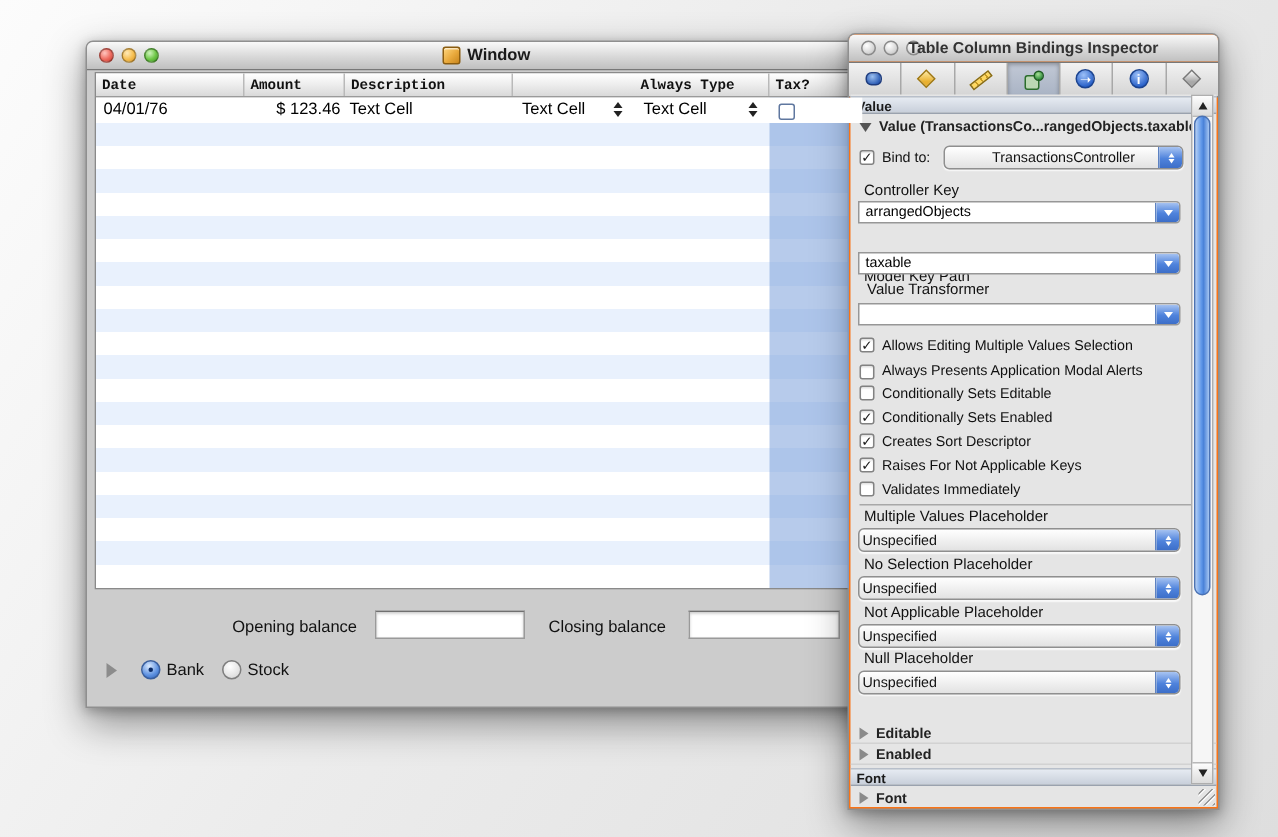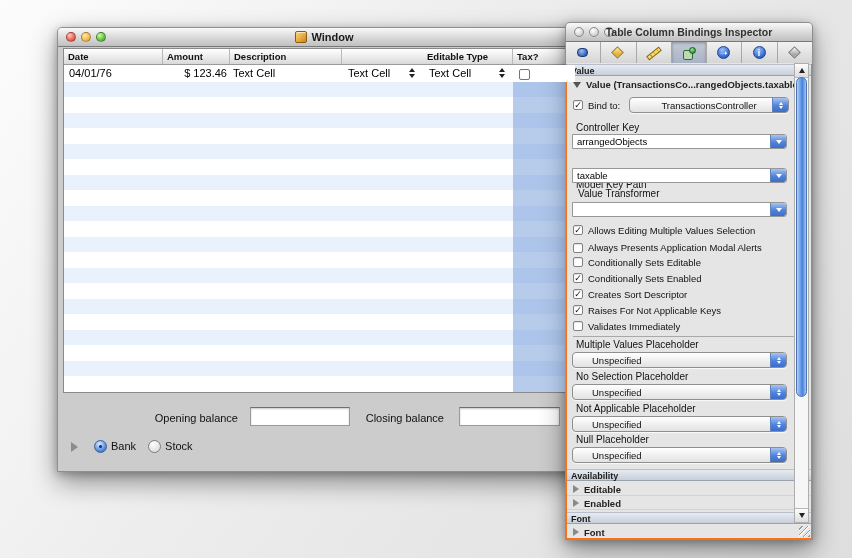--- a/index.html
+++ b/index.html
@@ -35,21 +35,21 @@
   .win-icon{width:12px;height:12px;border-radius:2px;border:1px solid #8a5c10;
     background:linear-gradient(135deg,#ffd67e,#e8a93c 55%,#c9861e);box-sizing:border-box;
     box-shadow:inset 0 1px 0 rgba(255,255,255,.6);}
   .grip{position:absolute;right:2px;bottom:2px;width:11px;height:11px;
     background:repeating-linear-gradient(135deg,transparent 0 2px,#9a9a9a 2px 3px,rgba(255,255,255,.7) 3px 4px);}
   
   .table-frame{position:absolute;left:5px;top:20px;width:513px;height:345px;
     background:#fff;border:1px solid #8a8a8a;box-sizing:border-box;}
   .table-header{height:16px;display:flex;box-sizing:border-box;
     background:linear-gradient(#ffffff,#efefef 45%,#d9d9d9);
-    border-bottom:1px solid #9a9a9a;font-size:9.5px;font-weight:bold;color:#111;}
+    border-bottom:1px solid #9a9a9a;font-size:9.5px;font-weight:bold;color:#111;font-family:Liberation Mono, monospace;}
   .th{box-sizing:border-box;border-right:1px solid #b9b9b9;padding:2px 0 0 4px;
     white-space:nowrap;overflow:hidden;}
   .table-body{position:absolute;left:0;right:0;top:16px;bottom:0;overflow:hidden;}
   .row1{position:relative;height:17px;display:flex;background:#fff;font-size:11px;color:#000;z-index:2;}
   .cell{box-sizing:border-box;padding-top:2px;white-space:nowrap;overflow:hidden;position:relative;}
   .stripes{position:absolute;left:0;right:0;top:17px;bottom:0;
     background:repeating-linear-gradient(to bottom,#e9f1fd 0px,#e9f1fd 15.5px,#ffffff 15.5px,#ffffff 31px);}
   .tax-overlay{position:absolute;left:449px;width:53px;top:0;bottom:0;
     background:rgba(124,160,219,.55);z-index:1;}
   .stepper{position:absolute;right:7px;top:3px;width:7px;}
@@ -62,21 +62,21 @@
   
   .flabel{position:absolute;font-size:11px;color:#111;text-align:right;width:120px;}
   .tfield{position:absolute;height:19px;background:#fff;border:1px solid #9a9a9a;border-top-color:#707070;
     box-shadow:inset 0 1px 2px rgba(0,0,0,.22);box-sizing:border-box;font-size:11px;padding:2px 4px;}
   .disc-tri{width:0;height:0;border-top:5px solid transparent;border-bottom:5px solid transparent;border-left:7px solid #8c8c8c;}
   .radio{width:13px;height:13px;border-radius:50%;box-sizing:border-box;border:1px solid #7e7e7e;
     background:radial-gradient(circle at 40% 30%,#ffffff,#d2d2d2);position:relative;}
   .radio.sel{border-color:#3a5f9e;background:radial-gradient(circle at 40% 28%,#dcebff,#5c90e0 60%,#2c5cb0);}
   .radio.sel::after{content:"";position:absolute;left:4px;top:4px;width:3px;height:3px;border-radius:50%;background:#0a2a66;}
   .rlabel{font-size:11px;color:#111;margin-left:4px;}
-  .radio-row{position:absolute;display:flex;align-items:flex-start;}
+  .radio-row{position:absolute;display:flex;align-items:center;}
   
   .insp-toolbar{height:22px;display:flex;background:linear-gradient(#f2f2f2,#d4d4d4);
     border-bottom:1px solid #8a8a8a;}
   .tb-seg{flex:1;border-right:1px solid #a8a8a8;display:flex;align-items:center;justify-content:center;position:relative;}
   .tb-seg:last-child{border-right:none;}
   .tb-seg.sel{background:linear-gradient(#c2c9d6,#a9b3c4);box-shadow:inset 0 1px 3px rgba(0,0,0,.3);}
   .insp-content{position:absolute;left:1px;right:1px;top:40px;bottom:1px;background:#e5e5e5;overflow:hidden;}
   .sec-hdr{position:absolute;left:0;right:0;height:12px;
     background:linear-gradient(#e6ebf2,#c8cfda);border-top:1px solid #b8bfca;border-bottom:1px solid #9aa2ae;
     font-size:9px;font-weight:bold;color:#1a1a1a;padding:1px 0 0 4px;box-sizing:border-box;}
@@ -84,21 +84,21 @@
     padding-left:6px;font-size:9.5px;font-weight:bold;color:#222;border-bottom:1px solid #d2d2d2;box-sizing:border-box;}
   .tri-r{width:0;height:0;border-top:4px solid transparent;border-bottom:4px solid transparent;border-left:6px solid #8a8a8a;}
   .tri-d{width:0;height:0;border-left:4px solid transparent;border-right:4px solid transparent;border-top:6px solid #555;}
   .ilabel{position:absolute;left:9px;font-size:10px;color:#111;white-space:nowrap;}
   .combo{position:absolute;left:5px;width:215px;height:15px;background:#fff;border:1px solid #979797;
     border-radius:0 3px 3px 0;box-sizing:border-box;font-size:9.5px;padding:1px 20px 0 4px;white-space:nowrap;overflow:hidden;}
   .combo .btn{position:absolute;right:0;top:0;bottom:0;width:15px;border-left:1px solid #5d82c2;border-radius:0 2px 2px 0;
     background:linear-gradient(#a8c4f2,#4f83dc 55%,#3c6ec8);display:flex;align-items:center;justify-content:center;}
   .combo .btn i{width:0;height:0;border-left:3px solid transparent;border-right:3px solid transparent;border-top:4px solid #fff;}
   .popup{position:absolute;height:16px;border:1px solid #8f8f8f;border-radius:4px;background:linear-gradient(#ffffff,#e2e2e2);
-    box-sizing:border-box;font-size:9.5px;color:#111;display:flex;align-items:center;padding-left:19px;
+    box-sizing:border-box;font-size:9.5px;color:#111;display:flex;align-items:center;padding-left:2px;
     box-shadow:0 1px 1px rgba(255,255,255,.8);}
   .popup .cap{position:absolute;right:0;top:0;bottom:0;width:15px;border-radius:0 3px 3px 0;border-left:1px solid #5d82c2;
     background:linear-gradient(#a8c4f2,#4f83dc 55%,#3c6ec8);display:flex;flex-direction:column;align-items:center;justify-content:center;gap:1px;}
   .popup .cap .u{width:0;height:0;border-left:2.5px solid transparent;border-right:2.5px solid transparent;border-bottom:3px solid #fff;}
   .popup .cap .d{width:0;height:0;border-left:2.5px solid transparent;border-right:2.5px solid transparent;border-top:3px solid #fff;}
   .ckrow{position:absolute;left:6px;right:10px;height:14px;display:flex;align-items:center;gap:5px;}
   .ckbox{width:10px;height:10px;box-sizing:border-box;border:1px solid #828282;border-radius:2px;background:#fff;
     font-size:9px;font-weight:bold;color:#1a1a1a;line-height:8px;text-align:center;box-shadow:inset 0 1px 1px rgba(0,0,0,.12);}
   .cklabel{font-size:9.5px;color:#111;white-space:nowrap;}
   .divider{position:absolute;left:6px;right:14px;height:1px;background:#a8a8a8;}
@@ -145,21 +145,21 @@
       <span>Window</span>
     </div>
   </div>
 
   <div class="table-frame">
     <div class="table-header">
       <div class="th" style="width:99px;">Date</div>
       <div class="th" style="width:67px;">Amount</div>
       <div class="th" style="width:112px;">Description</div>
       <div class="th" style="width:81px;margin-top:41px;">Category</div>
-      <div class="th" style="width:90px;">Editable Type</div>
+      <div class="th" style="width:90px;">Always Type</div>
       <div class="th" style="width:53px;">Tax?</div>
       <div class="th" style="flex:1;border-right:none;"></div>
     </div>
     <div class="table-body">
       <div class="row1">
         <div class="cell" style="width:99px;padding-left:5px;">04/01/76</div>
         <div class="cell" style="width:67px;text-align:right;padding-right:3px;">$ 123.46</div>
         <div class="cell" style="width:112px;padding-left:3px;">Text Cell</div>
         <div class="cell" style="width:81px;padding-left:6px;">
           <span>Text Cell</span>
@@ -354,21 +354,20 @@
     </div>
     <div class="ilabel" style="top:371px;">Null Placeholder</div>
     <div class="popup" style="left:5px;top:384px;width:215px;">
       <span>Unspecified</span>
       <span class="cap">
           <span class="u"></span>
           <span class="d"></span>
         </span>
     </div>
 
-    <div class="sec-hdr" style="top:406px;">Availability</div>
     <div class="disc-row" style="top:420px;">
       <span class="tri-r"></span>
       <span>Editable</span>
     </div>
     <div class="disc-row" style="top:434px;">
       <span class="tri-r"></span>
       <span>Enabled</span>
     </div>
 
     <div class="sec-hdr" style="top:449px;">Font</div>

